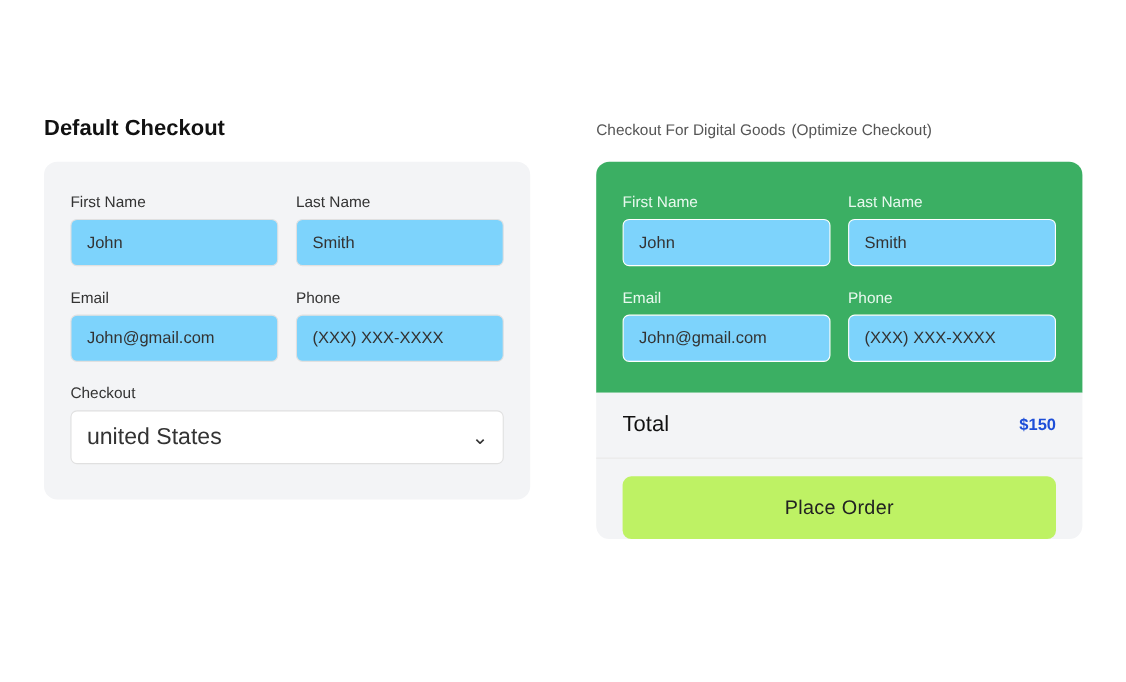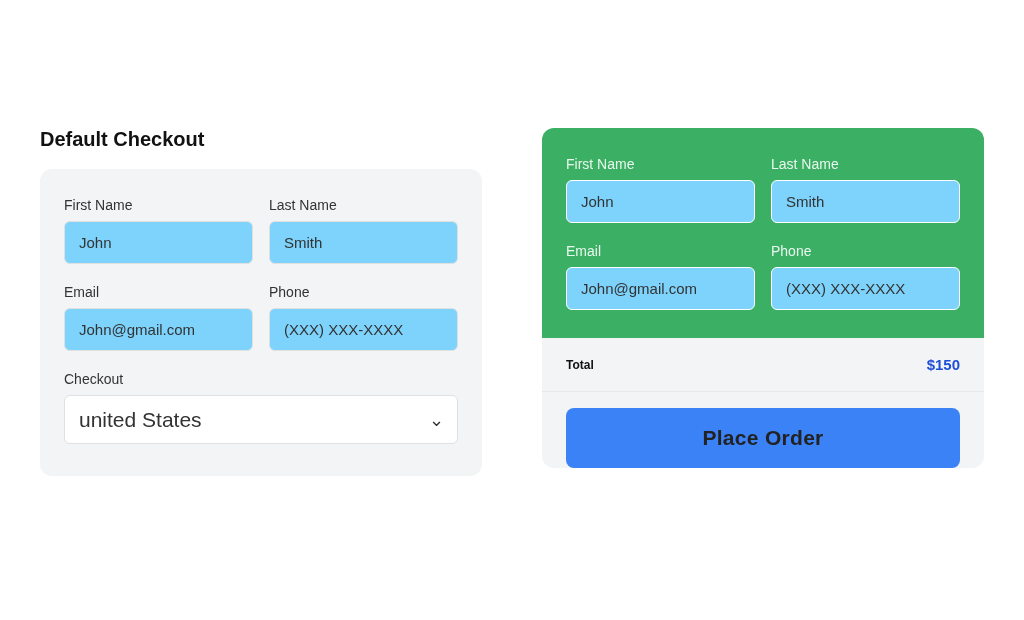--- a/index.html
+++ b/index.html
@@ -115,40 +115,40 @@
       padding: 0;
     }
     .total-row {
       display: flex;
       justify-content: space-between;
       align-items: center;
       padding: 18px 24px;
       border-bottom: 1px solid #e8e8e8;
     }
     .total-label {
-      font-size: 12px;
-      font-weight: 700;
+      font-size: 20px;
+      font-weight: 400;
       color: #111;
     }
     .total-amount {
       font-size: 15px;
       font-weight: 700;
       color: #1d4ed8;
     }
     .place-order-btn {
       display: block;
       width: calc(100% - 48px);
       margin: 0 24px 24px auto;
       margin-top: 16px;
-      background: #3b82f6;
+      background: #bef264;
       border: none;
       border-radius: 8px;
       padding: 18px 24px;
-      font-size: 21px;
-      font-weight: 700;
+      font-size: 18px;
+      font-weight: 400;
       color: #222;
       cursor: pointer;
       text-align: center;
       letter-spacing: 0.3px;
     }
   </style>
 </head>
 <body>
 
 <div class="page-wrapper">
@@ -186,20 +186,23 @@
               <option value="uk">United Kingdom</option>
             </select>
             <span class="chevron-icon">⌄</span>
           </div>
         </div>
       </div>
     </div>
   </div>
 
   <div class="digital-checkout">
+    <div class="section-title">
+      <span>Checkout For Digital Goods</span> <span>(Optimize Checkout)</span>
+    </div>
     <div>
       <div class="digital-form-header">
         <div class="form-row">
           <div class="form-group">
             <label class="form-label">First Name</label>
             <input class="form-input" type="text" value="John" style="">
           </div>
           <div class="form-group">
             <label class="form-label">Last Name</label>
             <input class="form-input" type="text" value="Smith" style="">

